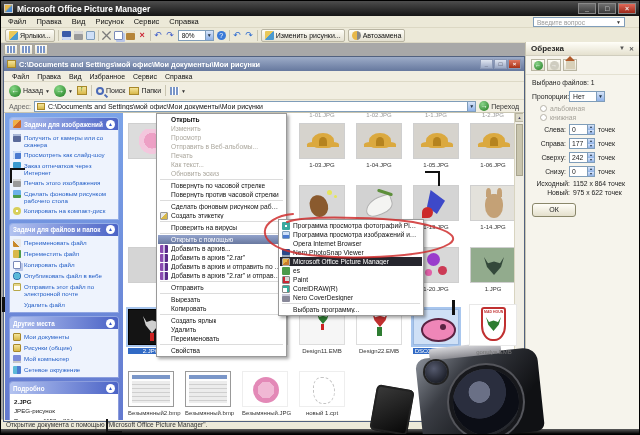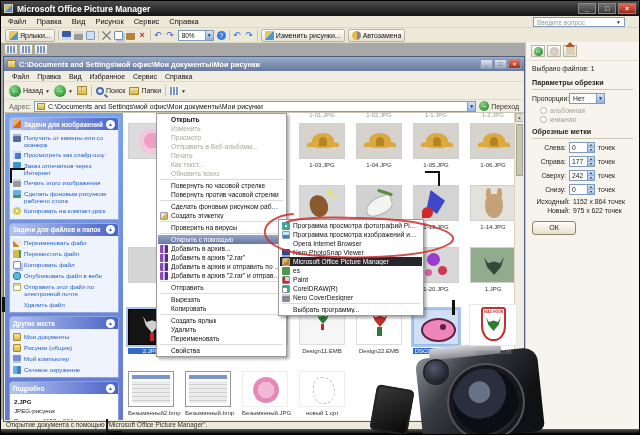--- a/index.html
+++ b/index.html
@@ -784,49 +784,54 @@
       <span class="cm-label">Nero CoverDesigner</span>
       </div>
       <div class="cm-sep"></div>
       <div class="cm-item">
       <span class="cm-ico empty"></span>
       <span class="cm-label">Выбрать программу...</span>
       </div>
     </div>
 
   <div class="task-pane">
+    <div class="tp-header">
+      <span>Обрезка</span>
+      <span class="sp">
+        <span>▼</span>
+        <span>✕</span>
+        </span>
+    </div>
     <div class="tp-tools">
       <span class="tp-tool">
           <span class="tp-back">←</span>
         </span>
       <span class="tp-tool">
           <span class="tp-fwd">→</span>
         </span>
       <span class="tp-tool">
           <span class="tp-home"></span>
         </span>
     </div>
     <div class="tp-line">Выбрано файлов: 1</div>
-    <div class="tp-sec">Параметры обрезки</div>
     <div class="tp-row">
       <span class="lbl">Пропорции:</span>
       <span class="tp-combo">
         <span>Нет</span>
         <span class="combo-arrow">▼</span>
         </span>
     </div>
     <div class="tp-radio">
       <span class="radio-dot"></span>
       <span>альбомная</span>
       </div>
     <div class="tp-radio">
       <span class="radio-dot"></span>
       <span>книжная</span>
       </div>
-    <div class="tp-sec">Обрезные метки</div>
     <div>
 
     <div class="tp-row">
         <span class="lbl">Слева:</span>
         <span class="spin">
           <span class="v">0</span>
           <span class="ud">
               <span>▲</span>
               <span>▼</span>
             </span>

